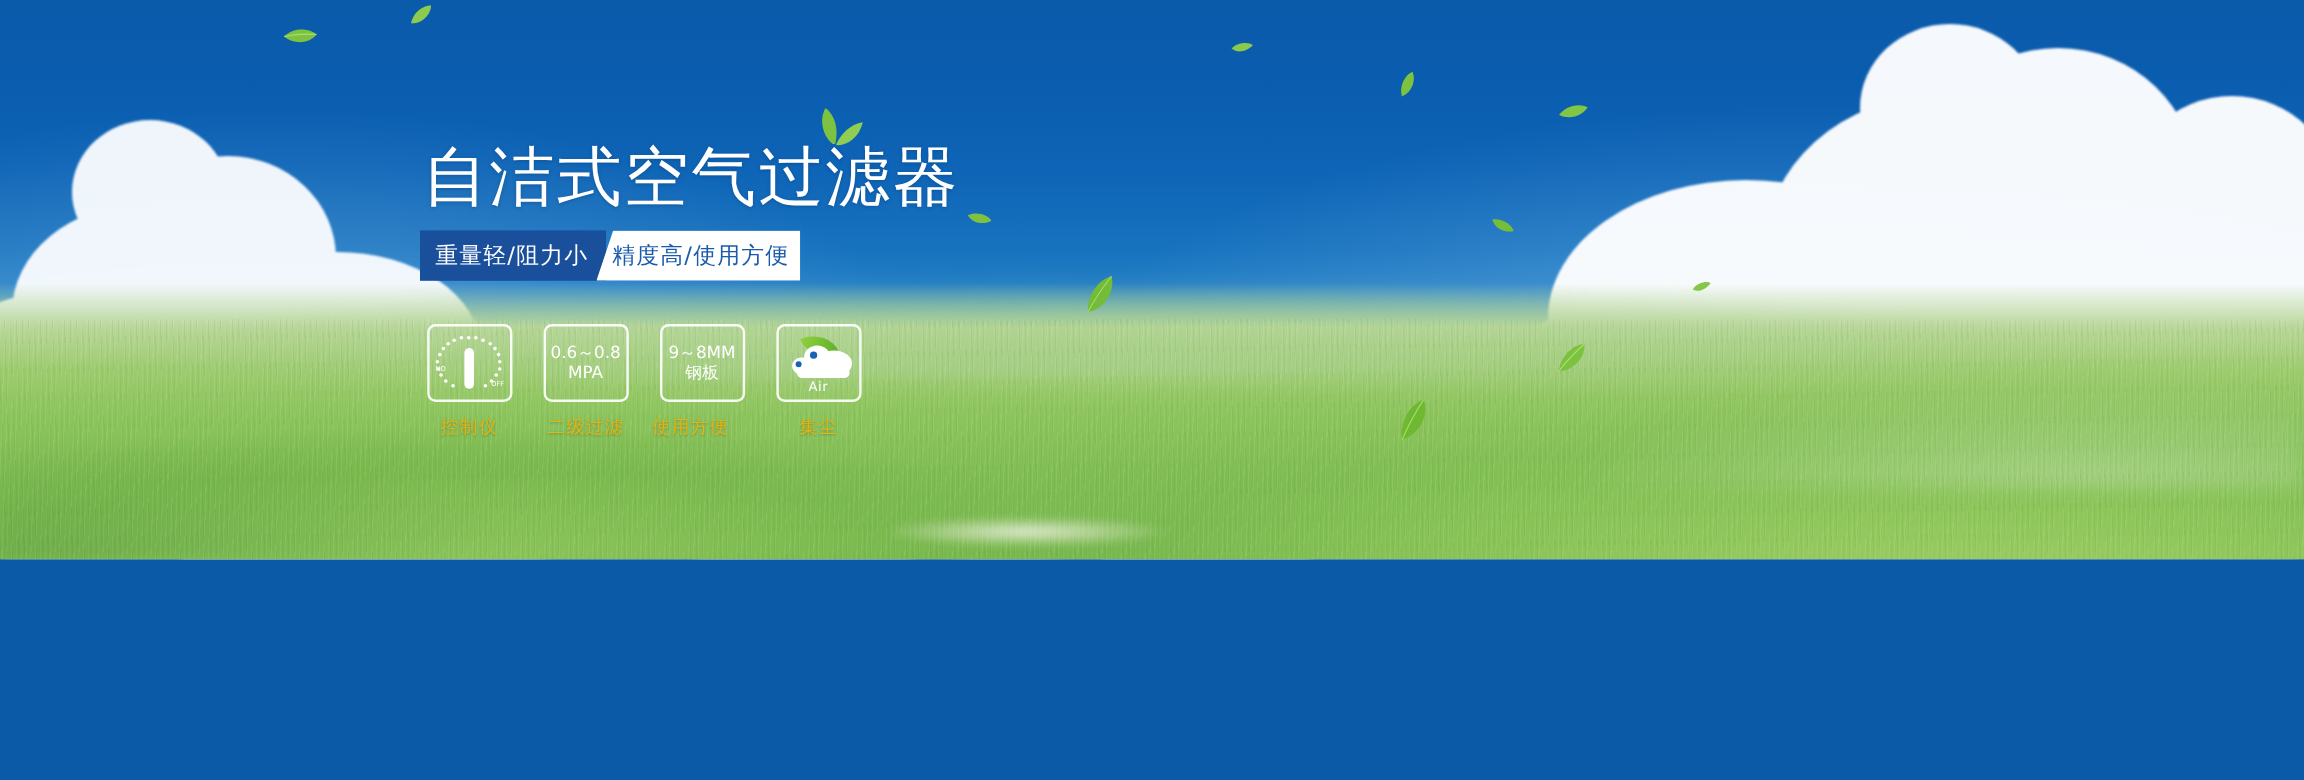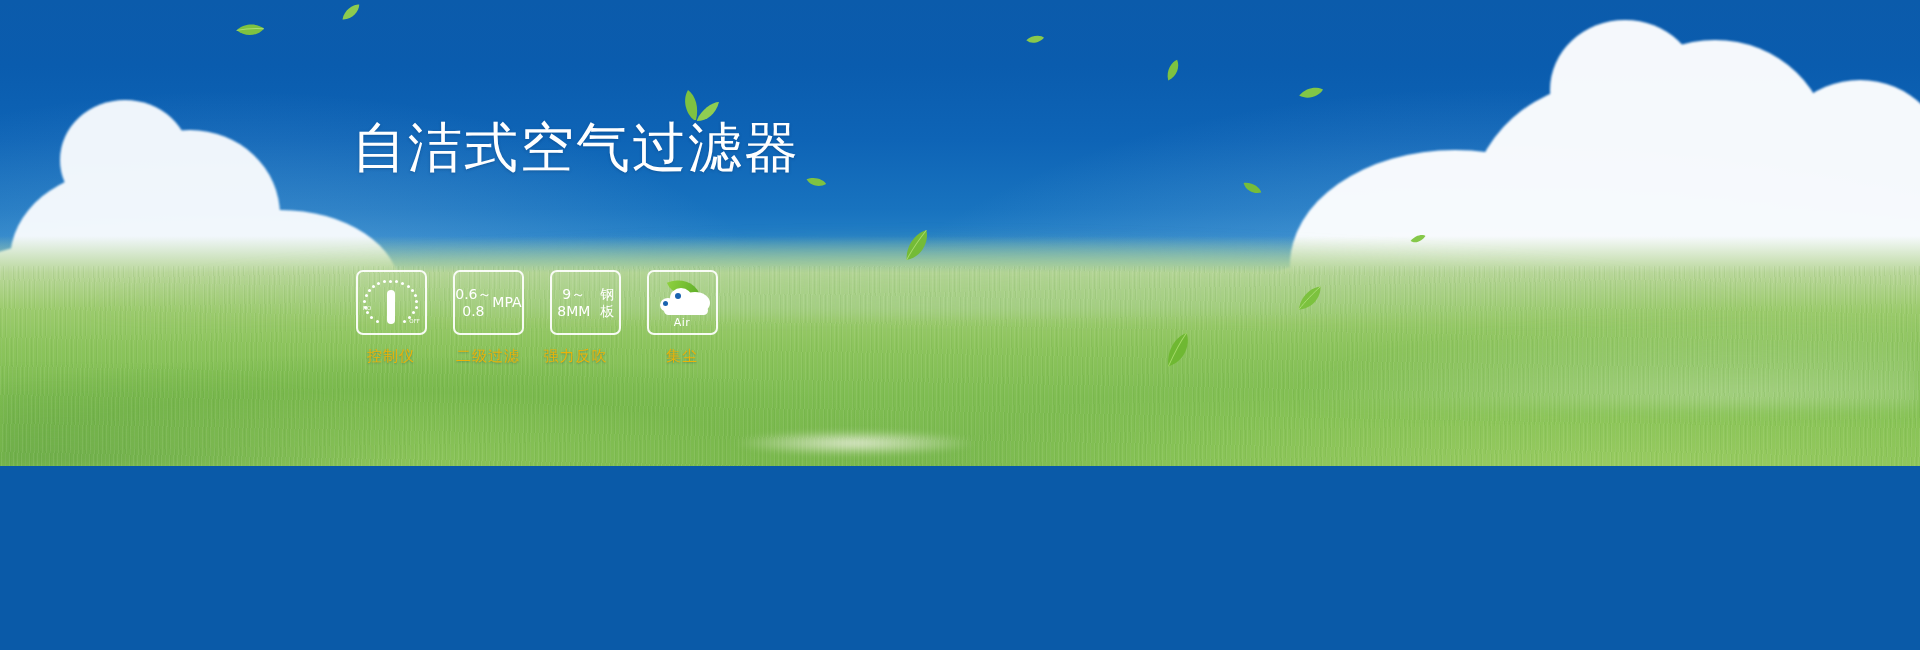--- a/index.html
+++ b/index.html
@@ -118,21 +118,21 @@
     padding:0 18px 0 22px; width:170px;
     clip-path:polygon(14px 0, 100% 0, 100% 100%, 0 100%);
     margin-left:-8px;
   }
 
   
   .features { position:absolute; left:355px; top:270px; display:flex; gap:25px; }
   .feature { width:72px; display:flex; flex-direction:column; align-items:center; }
   .fbox {
     width:71px; height:65px; border:2px solid rgba(255,255,255,0.92);
-    border-radius:7px; display:flex; 
+    border-radius:7px; display:flex; flex-direction:column;
     align-items:center; justify-content:center;
     color:#ffffff; position:relative; overflow:hidden;
     background:rgba(255,255,255,0.03);
   }
   .ftext { font-size:14px; line-height:17px; text-align:center; letter-spacing:0px;
            font-family:"DejaVu Sans","Liberation Sans",sans-serif; }
   .fcap {
     margin-top:12px; font-size:15px; color:#eab308; white-space:nowrap;
     letter-spacing:1px; text-align:center;
     font-family:"DejaVu Sans","Liberation Sans",sans-serif;
@@ -287,20 +287,24 @@
 
     <div class="title-leaf">
       <svg width="48" height="34" viewBox="0 0 48 34">
         <path d="M22 32 C14 26 10 12 16 2 C24 8 27 20 24 32 Z" fill="#7ec241"></path>
         <path d="M25 32 C29 22 40 14 47 14 C44 26 35 33 25 33 Z" fill="#8fce52"></path>
       </svg>
     </div>
 
     <div class="title">自洁式空气过滤器</div>
 
+    <div class="tabs">
+      <div class="tab tab-primary">重量轻/阻力小</div>
+      <div class="tab tab-secondary">精度高/使用方便</div>
+    </div>
 
     <div class="features">
 
       <div class="feature">
         <div class="fbox">
           <div class="gauge">
             <span class="dot" style="left:27px; top:3px;"></span>
             <span class="dot" style="left:33px; top:3.4px;"></span>
             <span class="dot" style="left:39px; top:5px;"></span>
             <span class="dot" style="left:44.5px; top:8px;"></span>
@@ -336,21 +340,21 @@
         </div>
         <div class="fcap">二级过滤</div>
       </div>
 
 
       <div class="feature">
         <div class="fbox">
           <div class="ftext">9～8MM</div>
           <div class="ftext">钢板</div>
         </div>
-        <div class="fcap fcap-wide">强力反吹</div>
+        <div class="fcap fcap-wide">使用方便</div>
       </div>
 
       <div class="feature">
         <div class="fbox">
           <div class="airicon">
             <span class="leafaccent"></span>
             <span class="cl" style="left:26px; top:12px; width:30px; height:22px;"></span>
             <span class="cl" style="left:16px; top:8px;  width:22px; height:20px;"></span>
             <span class="cl" style="left:6px;  top:18px; width:16px; height:14px;"></span>
             <span class="cbar" style="left:10px; top:26px; width:44px; height:9px; border-radius:5px;"></span>

